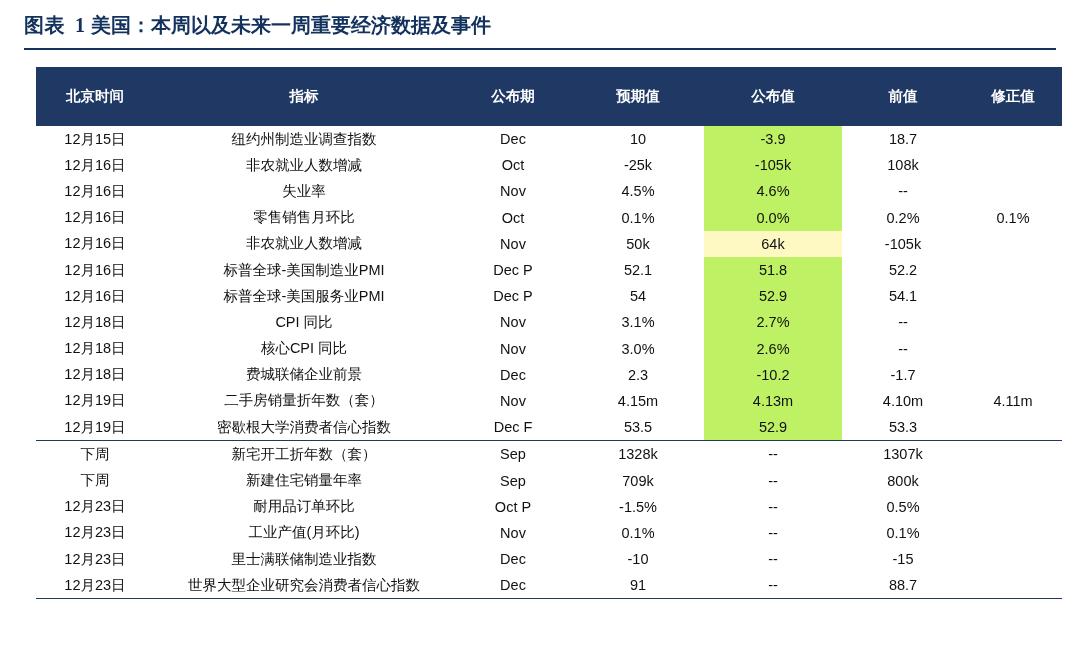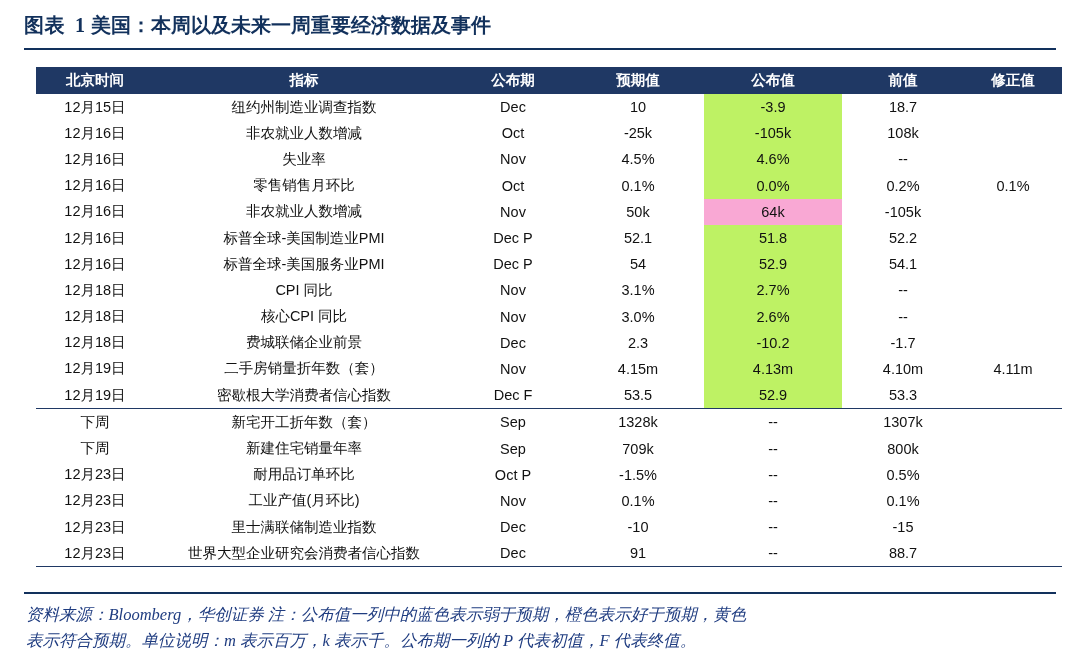--- a/index.html
+++ b/index.html
@@ -66,21 +66,21 @@
     width: 1026px;
     table-layout: fixed;
     font-size: 14.5px;
   }
   table.data th {
     background: #1f3864;
     color: #ffffff;
     font-weight: bold;
     font-size: 14.5px;
     height: 27px;
-    padding: 0;
+    padding: 16px;
     text-align: center;
     border: none;
   }
   table.data td {
     height: 26.2px;
     padding: 0 2px;
     text-align: center;
     border: none;
     color: #111111;
     white-space: nowrap;
@@ -89,21 +89,21 @@
     border-bottom: 1.6px solid #1f3864;
   }
   tbody.last-body tr:last-child td {
     border-bottom: 1.6px solid #1f3864;
   }
   
   td.cell-blue {
     background: #bef264;
   }
   td.cell-orange {
-    background: #f9a8d4;
+    background: #fef9c3;
   }
   td.cell-plain {
     background: transparent;
   }
   .col-time   { width: 118px; }
   .col-ind    { width: 300px; }
   .col-period { width: 118px; }
   .col-exp    { width: 132px; }
   .col-pub    { width: 138px; }
   .col-prev   { width: 122px; }
@@ -326,19 +326,14 @@
             <td>Dec</td>
             <td>91</td>
             <td class="cell-plain">--</td>
             <td>88.7</td>
             <td></td>
           </tr>
         </tbody>
     </table>
   </div>
 
-  <div class="footer">
-    <div class="footer-rule"></div>
-    <div class="footer-text">资料来源：Bloomberg，华创证券 注：公布值一列中的蓝色表示弱于预期，橙色表示好于预期，黄色</div>
-    <div class="footer-text">表示符合预期。单位说明：m 表示百万，k 表示千。公布期一列的 P 代表初值，F 代表终值。</div>
-  </div>
 
 </div>
 
 </body></html>

